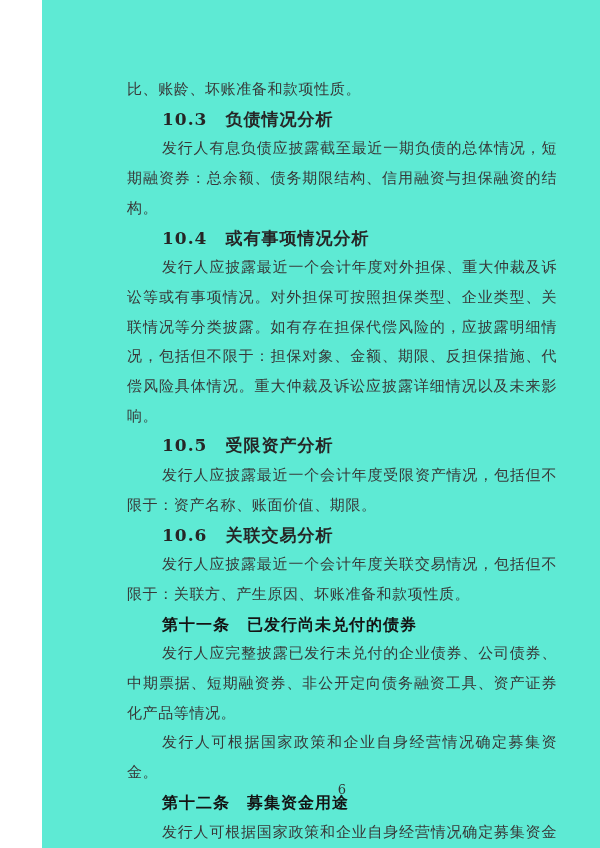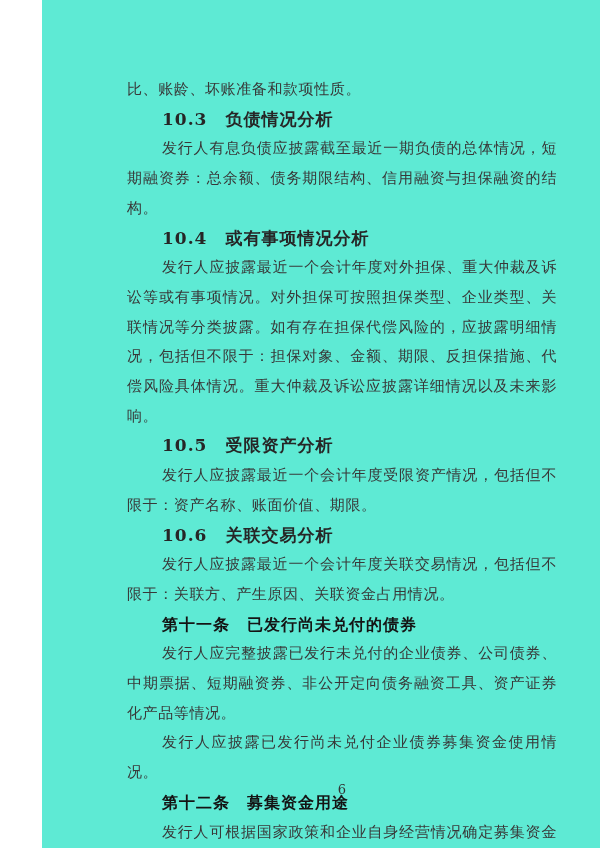--- a/index.html
+++ b/index.html
@@ -84,25 +84,25 @@
     <h3 class="subhead">10.3　负债情况分析</h3>
     <p>发行人有息负债应披露截至最近一期负债的总体情况，短期融资券：总余额、债务期限结构、信用融资与担保融资的结构。</p>
 
     <h3 class="subhead">10.4　或有事项情况分析</h3>
     <p>发行人应披露最近一个会计年度对外担保、重大仲裁及诉讼等或有事项情况。对外担保可按照担保类型、企业类型、关联情况等分类披露。如有存在担保代偿风险的，应披露明细情况，包括但不限于：担保对象、金额、期限、反担保措施、代偿风险具体情况。重大仲裁及诉讼应披露详细情况以及未来影响。</p>
 
     <h3 class="subhead">10.5　受限资产分析</h3>
     <p>发行人应披露最近一个会计年度受限资产情况，包括但不限于：资产名称、账面价值、期限。</p>
 
     <h3 class="subhead">10.6　关联交易分析</h3>
-    <p>发行人应披露最近一个会计年度关联交易情况，包括但不限于：关联方、产生原因、关联资金占用情况。</p>
+    <p>发行人应披露最近一个会计年度关联交易情况，包括但不限于：关联方、产生原因、坏账准备和款项性质。</p>
 
     <h2 class="article">第十一条　已发行尚未兑付的债券</h2>
     <p>发行人应完整披露已发行未兑付的企业债券、公司债券、中期票据、短期融资券、非公开定向债务融资工具、资产证券化产品等情况。</p>
-    <p>发行人应披露已发行尚未兑付企业债券募集资金使用情况。</p>
+    <p>发行人可根据国家政策和企业自身经营情况确定募集资金。</p>
 
     <h2 class="article">第十二条　募集资金用途</h2>
     <p class="continues">发行人可根据国家政策和企业自身经营情况确定募集资金</p>
 
   </div>
 
   <div class="footer">6</div>
 </div>
 
 </body></html>

